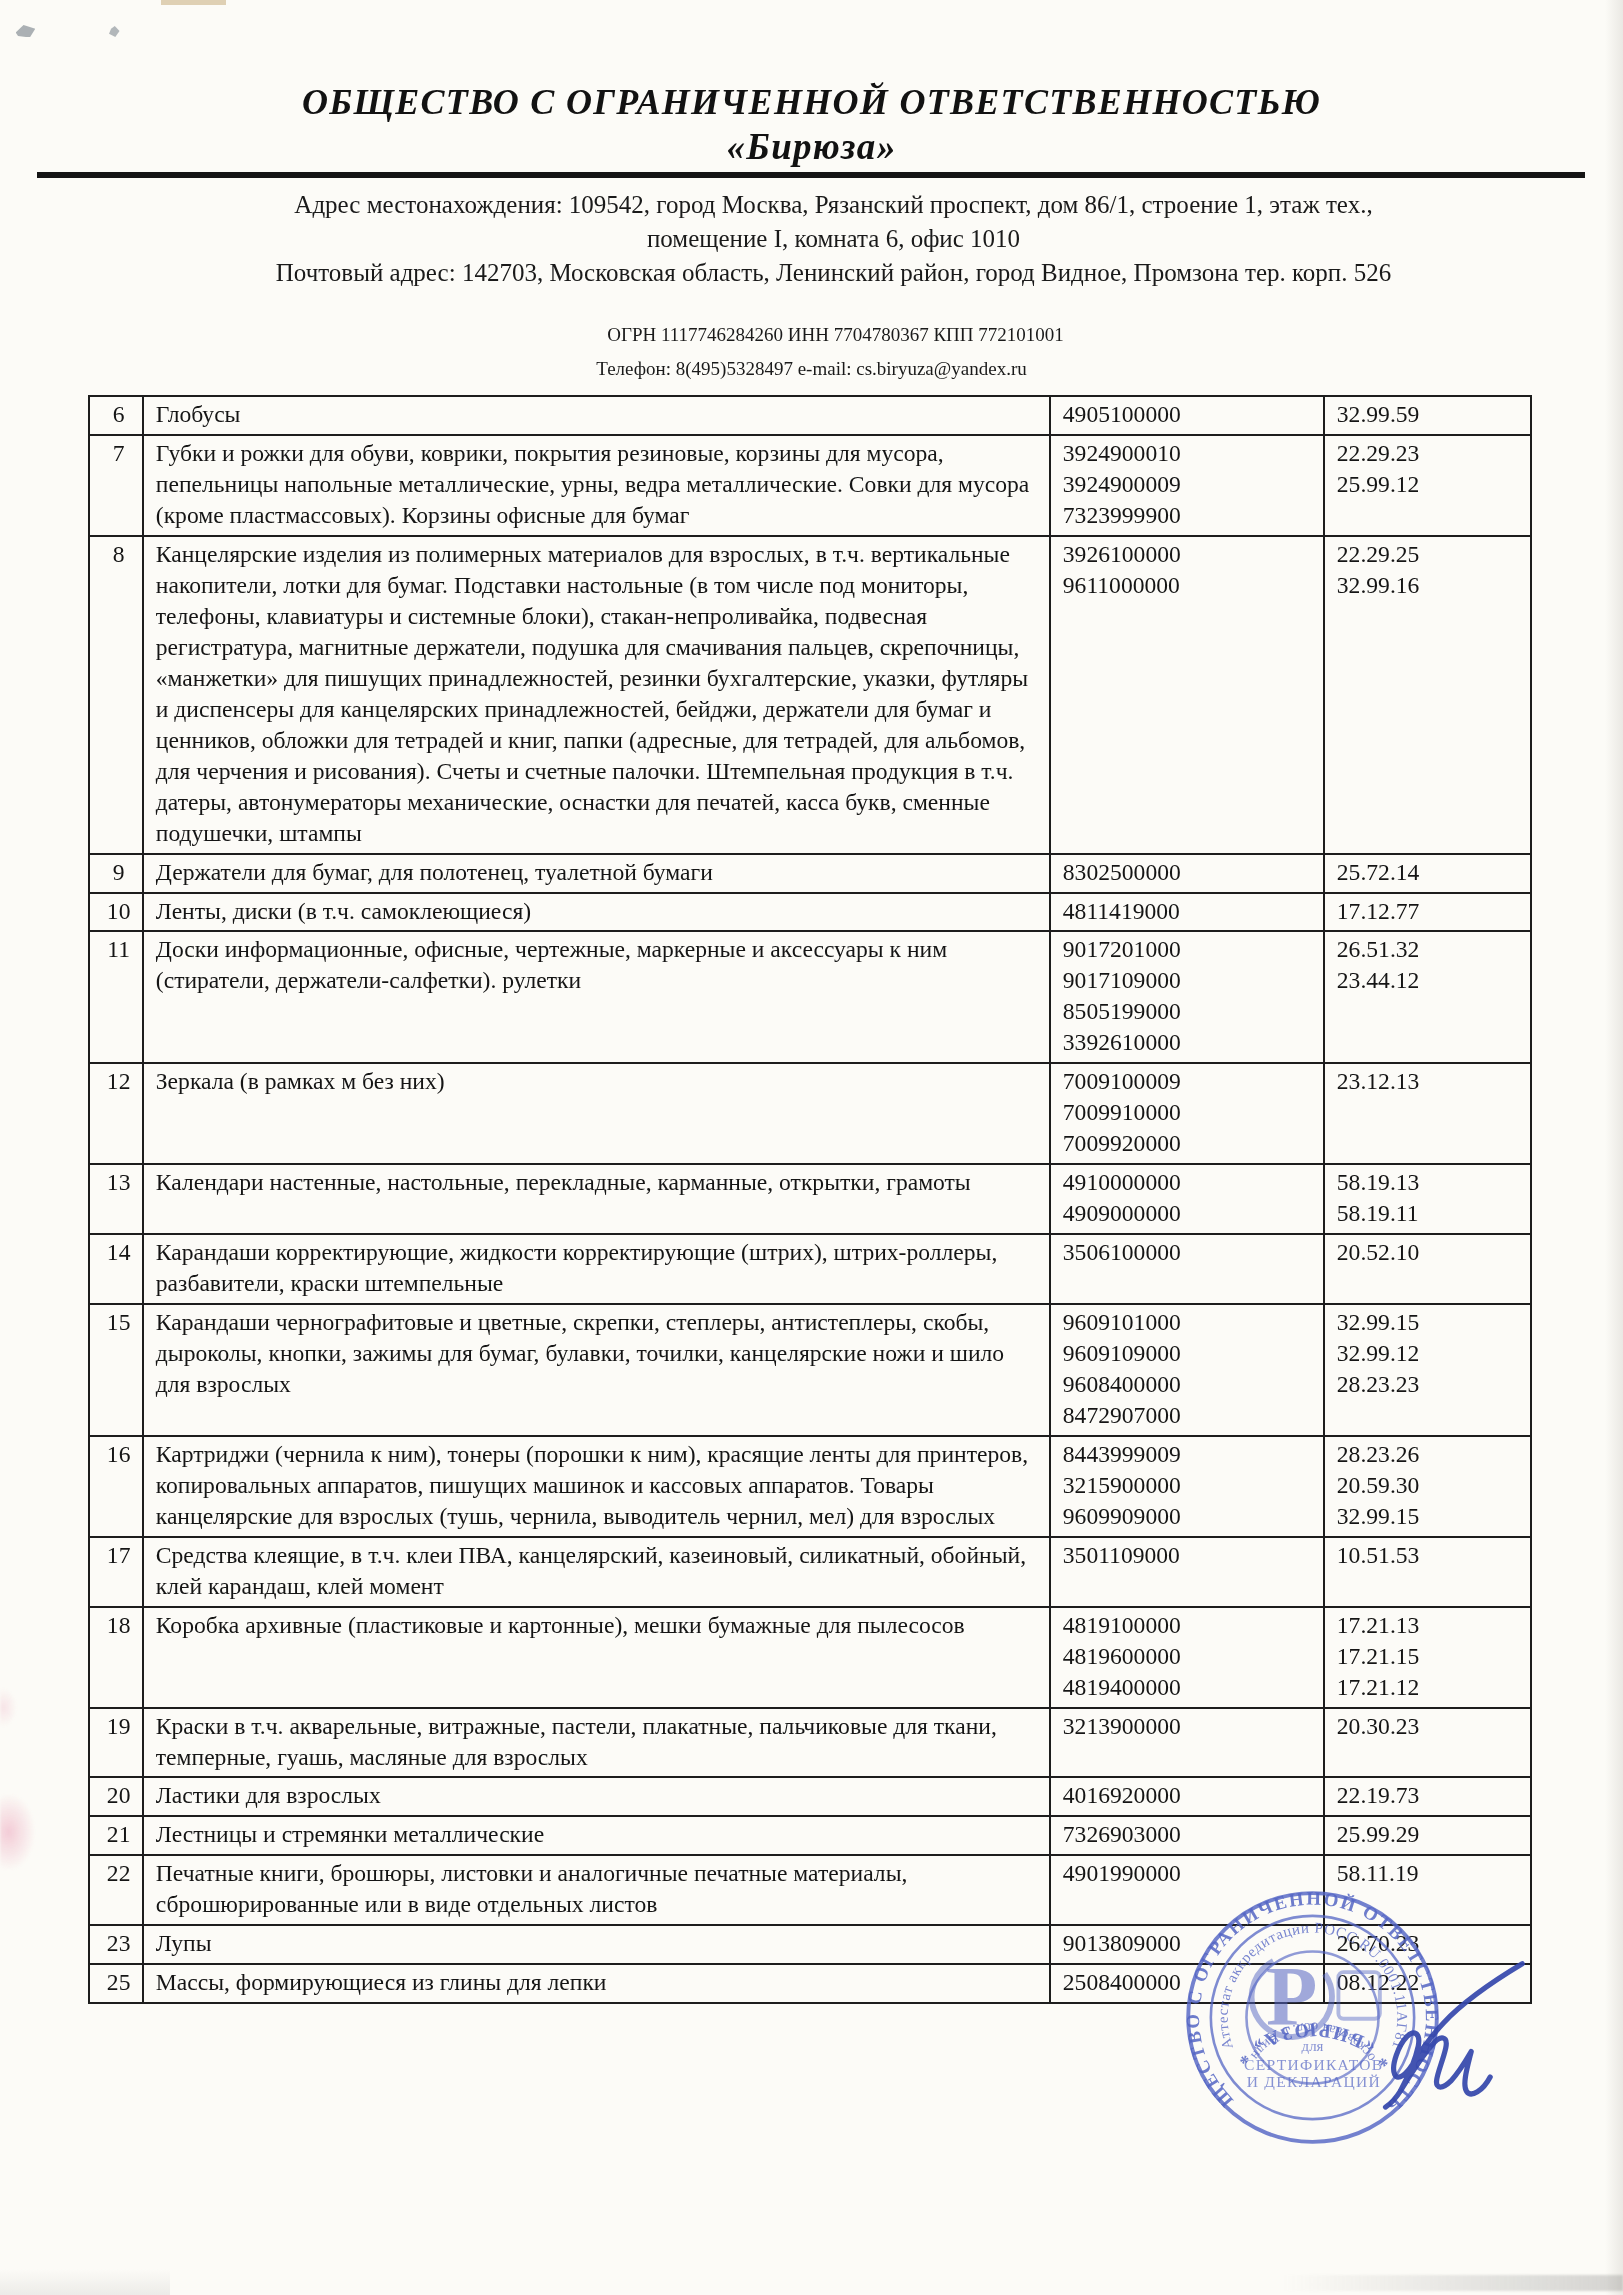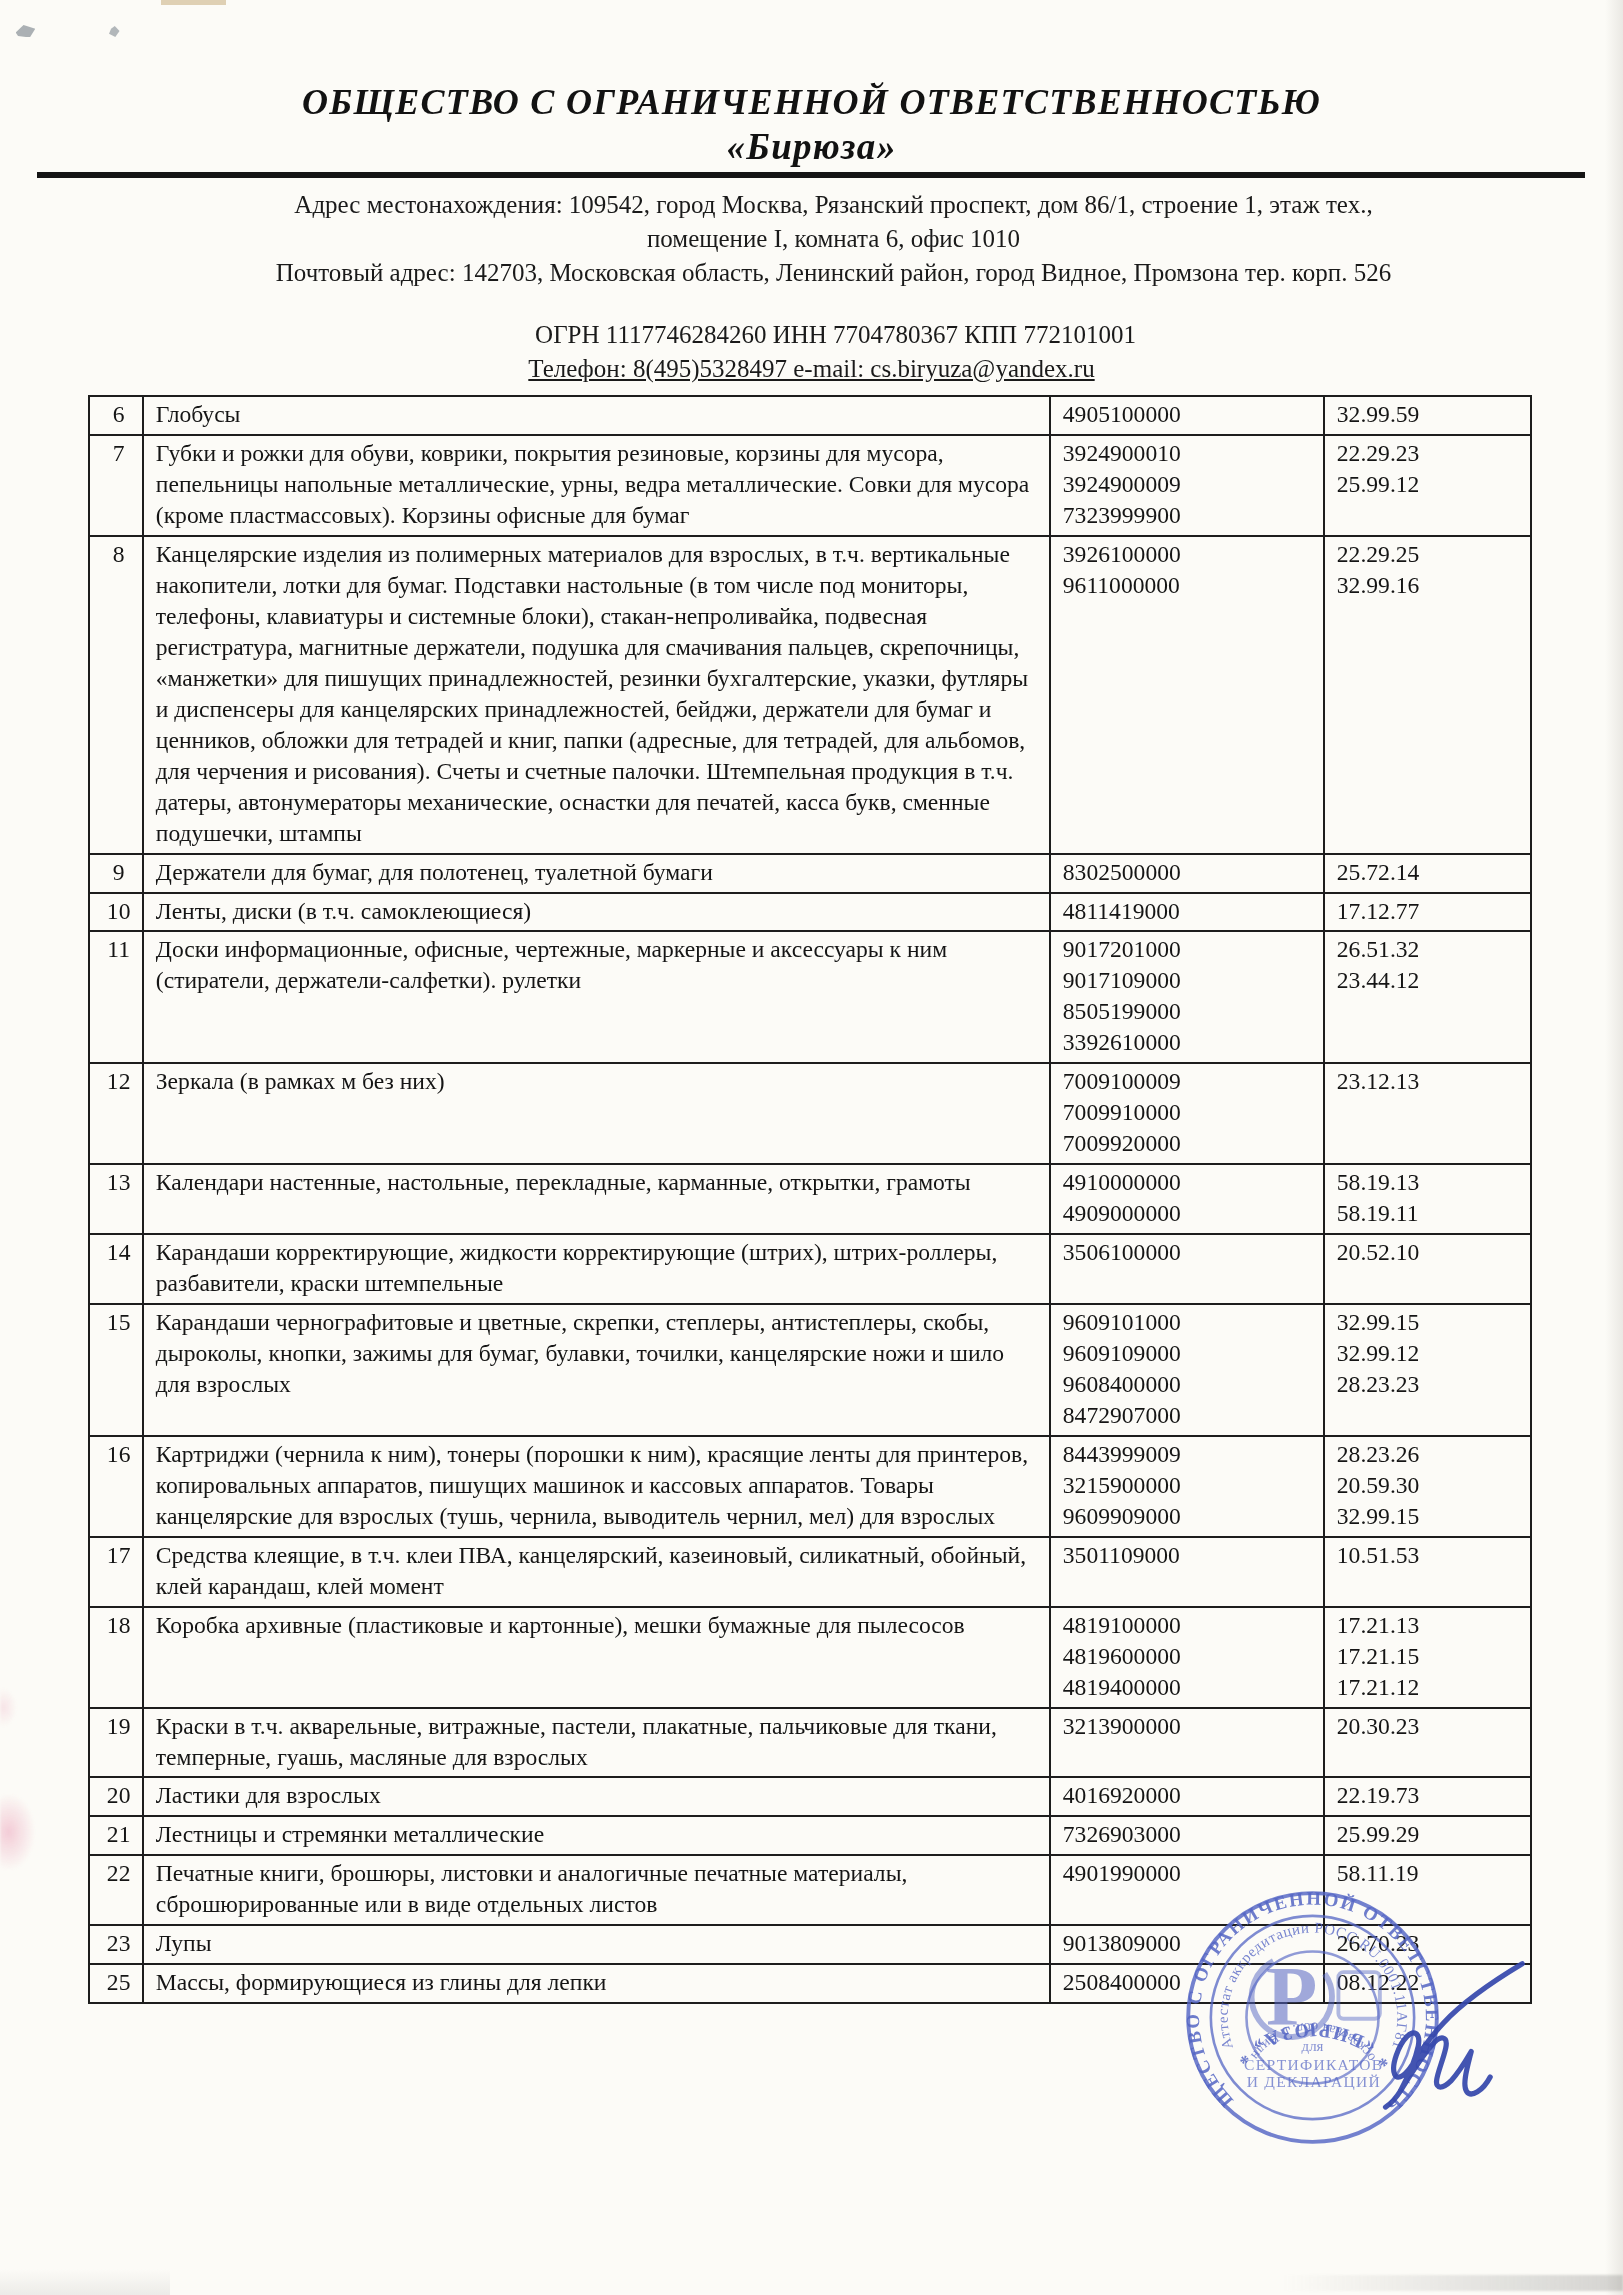--- a/index.html
+++ b/index.html
@@ -39,22 +39,22 @@
     font-size:36px;font-weight:bold;font-style:italic;
     letter-spacing:1.3px;line-height:47px;color:#121212;
   }
   .title-line2{
     font-size:37px;font-weight:bold;font-style:italic;
     letter-spacing:1.3px;line-height:42px;color:#121212;text-align:center;
   }
   .header-rule{height:5.9px;background:#151515;margin:3.9px 38px 0 37px;}
   .addr-block{margin-top:10.5px;}
   .addr-line{font-size:25px;line-height:34px;color:#1a1a1a;padding-left:44px;}
-  .reg-line{margin-top:27.5px;font-size:25px;line-height:34px;color:#1a1a1a;margin-left:48px;}
-  .contact-line{font-size:25px;line-height:34px;color:#1a1a1a;text-decoration:underline;}
+  .reg-line{margin-top:27.5px;font-size:19px;line-height:34px;color:#1a1a1a;margin-left:48px;}
+  .contact-line{font-size:19px;line-height:34px;color:#1a1a1a;}
 
   
   table.codes{
     border-collapse:collapse;table-layout:fixed;
     margin:9.2px 0 0 88px;width:1442px;
   }
   table.codes td{
     border:2px solid #1d1d1d;
     vertical-align:top;
     font-size:23.6px;line-height:31px;color:#151515;

